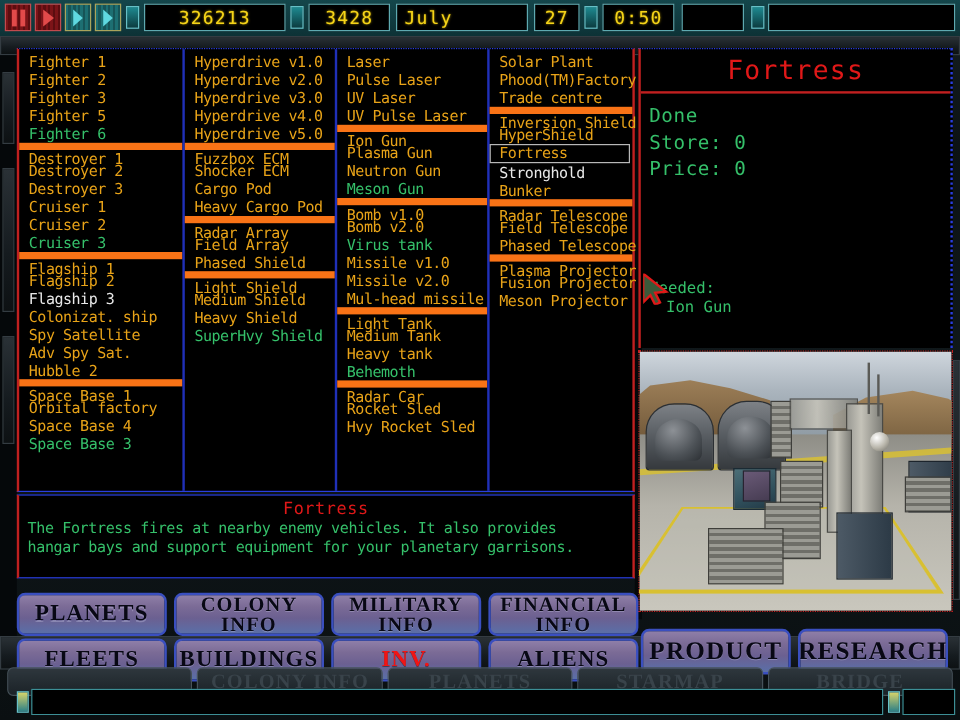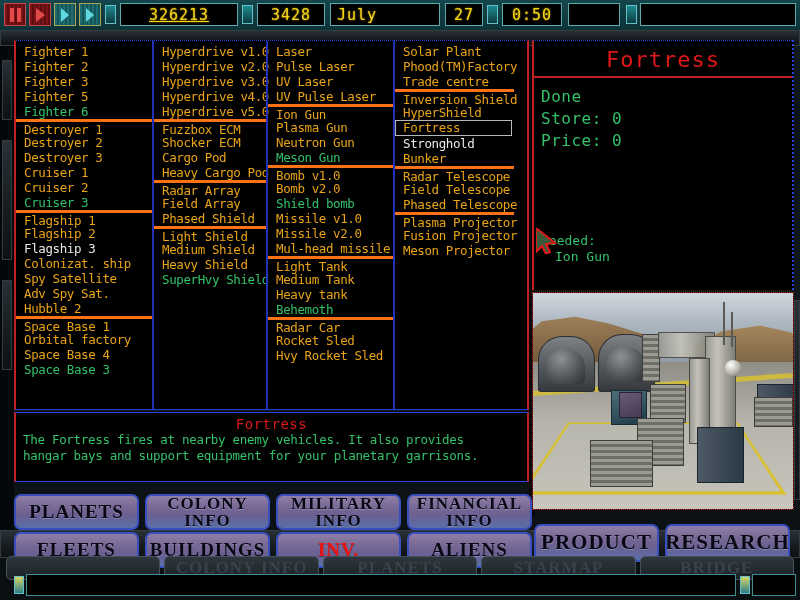--- a/index.html
+++ b/index.html
@@ -80,36 +80,36 @@
     background:#000;
     border-top:1px dotted #2a3fe0;
     border-left:2px solid #c02020;
     border-right:2px solid #c02020;
     border-bottom:1px solid #2a3fe0;
   }
   .cols { position:absolute; left:0; top:0; width:100%; height:100%; display:flex; }
   .col { position:relative; height:100%; padding-top:3px; }
   .col + .col { border-left:2px solid #2030b8; }
   .col.c1 { width:136px; }
-  .col.c2 { width:114px; }
+  .col.c2 { width:127px; }
   .col.c3 { width:127px; }
   .col.c4 { width:121px; }
 
   .entry {
     height:15px; line-height:15px;
     font-size:12.5px;
     padding-left:8px;
     color:#e8a318;
     white-space:nowrap;
     font-family:"DejaVu Sans Mono", monospace;
     letter-spacing:-0.4px;
   }
   .entry.green { color:#35c06a; }
   .entry.white { color:#e8e8e8; }
-  .entry.sep { border-top:3px solid #f97316; height:16px; line-height:16px; }
+  .entry.sep { border-top:6px solid #f97316; height:16px; line-height:16px; }
   .entry.selected {
     border:1px solid #b8b8b8;
     height:16px; line-height:14px;
     padding-left:7px;
     margin-right:2px;
   }
 
   
   .descpanel {
     position:absolute; left:14px; top:412px; width:515px; height:70px;
@@ -317,21 +317,21 @@
           <i></i>
         </span>
     </div>
     <div class="ctrlbtn teal" style="left:79px;">
       <span class="glyph-ff">
           <i></i>
         </span>
     </div>
 
     <div class="lednub" style="left:105px;"></div>
-    <div class="lcd center" style="left:120px;width:118px;text-decoration:underline;">326213</div>
+    <div class="lcd center" style="left:120px;width:118px;">326213</div>
 
     <div class="lednub" style="left:242px;"></div>
     <div class="lcd center" style="left:257px;width:68px;">3428</div>
 
     <div class="lcd left" style="left:330px;width:110px;">July</div>
 
     <div class="lcd center" style="left:445px;width:38px;">27</div>
 
     <div class="lednub" style="left:487px;"></div>
     <div class="lcd center" style="left:502px;width:60px;">0:50</div>
@@ -390,21 +390,21 @@
           <div class="entry">Laser</div>
           <div class="entry">Pulse Laser</div>
           <div class="entry">UV Laser</div>
           <div class="entry">UV Pulse Laser</div>
           <div class="entry sep">Ion Gun</div>
           <div class="entry">Plasma Gun</div>
           <div class="entry">Neutron Gun</div>
           <div class="entry green">Meson Gun</div>
           <div class="entry sep">Bomb v1.0</div>
           <div class="entry">Bomb v2.0</div>
-          <div class="entry green">Shield bomb</div>
+          <div class="entry green">Virus tank</div>
           <div class="entry">Missile v1.0</div>
           <div class="entry">Missile v2.0</div>
           <div class="entry">Mul-head missile</div>
           <div class="entry sep">Light Tank</div>
           <div class="entry">Medium Tank</div>
           <div class="entry">Heavy tank</div>
           <div class="entry green">Behemoth</div>
           <div class="entry sep">Radar Car</div>
           <div class="entry">Rocket Sled</div>
           <div class="entry">Hvy Rocket Sled</div>

